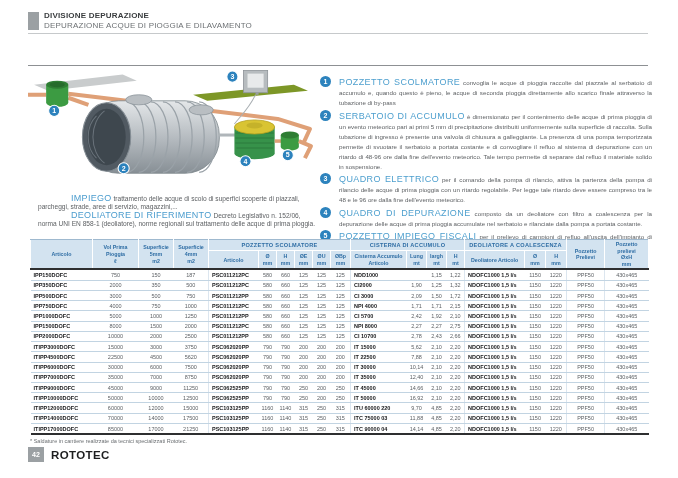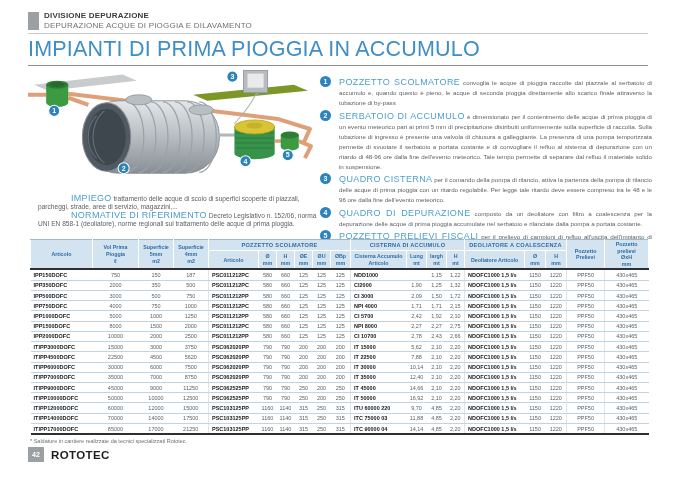--- a/index.html
+++ b/index.html
@@ -48,21 +48,20 @@
 </style>
 </head>
 <body>
 
 <div class="page">
 
   <div class="graybox"></div>
   <div class="kicker">DIVISIONE DEPURAZIONE</div>
   <div class="subkicker">DEPURAZIONE ACQUE DI PIOGGIA E DILAVAMENTO</div>
   <div class="rule1"></div>
-  <h1 class="title">IMPIANTI DI PRIMA PIOGGIA IN ACCUMULO</h1>
   <div class="rule2"></div>
 
   <svg class="diagram" viewBox="0 0 292 120">
     <defs>
       <linearGradient id="tg" x1="0" y1="0" x2="0" y2="1">
         <stop offset="0" stop-color="#e4e7e9"></stop>
           <stop offset="0.55" stop-color="#b2b8bd"></stop>
           <stop offset="1" stop-color="#878f95"></stop>
       </linearGradient>
     </defs>
@@ -138,29 +137,29 @@
         <text x="218" y="92.3" text-anchor="middle" font-size="7" font-weight="bold" fill="#fff">4</text>
       </g>
     <g>
         <circle cx="260" cy="84" r="5.5" fill="#2c82bd" stroke="#fff"></circle>
         <text x="260" y="86.3" text-anchor="middle" font-size="7" font-weight="bold" fill="#fff">5</text>
       </g>
   </svg>
 
   <div class="intro">
     <p><span class="lbl">IMPIEGO</span> <span>trattamento delle acque di scolo di superfici scoperte di piazzali, parcheggi, strade, aree di servizio, magazzini,...</span></p>
-    <p><span class="lbl">NORMATIVE DI RIFERIMENTO</span> <span>Decreto Legislativo n. 152/06, norma UNI EN 858-1 (deoliatore), norme regionali sul trattamento delle acque di prima pioggia.</span></p>
+    <p><span class="lbl">DEOLIATORE DI RIFERIMENTO</span> <span>Decreto Legislativo n. 152/06, norma UNI EN 858-1 (deoliatore), norme regionali sul trattamento delle acque di prima pioggia.</span></p>
   </div>
 
   <div class="features">
       <div class="feature"><span class="badge">1</span><span class="ftitle">POZZETTO SCOLMATORE</span><span class="ftext"> convoglia le acque di pioggia raccolte dal piazzale al serbatoio di accumulo e, quando questo è pieno, le acque di seconda pioggia direttamente allo scarico finale attraverso la tubazione di by-pass</span></div>
       <div class="feature"><span class="badge">2</span><span class="ftitle">SERBATOIO DI ACCUMULO</span><span class="ftext"> è dimensionato per il contenimento delle acque di prima pioggia di un evento meteorico pari ai primi 5 mm di precipitazione distribuiti uniformemente sulla superficie di raccolta. Sulla tubazione di ingresso è presente una valvola di chiusura a galleggiante. La presenza di una pompa temporizzata permette di svuotare il serbatoio a portata costante e di convogliare il refluo al sistema di depurazione con un ritardo di 48-96 ore dalla fine dell'evento meteorico. Tale tempo permette di separare dal refluo il materiale solido in sospensione.</span></div>
-      <div class="feature"><span class="badge">3</span><span class="ftitle">QUADRO CISTERNA</span><span class="ftext"> per il comando della pompa di rilancio, attiva la partenza della pompa di rilancio delle acque di prima pioggia con un ritardo regolabile. Per legge tale ritardo deve essere compreso tra le 48 e le 96 ore dalla fine dell'evento meteorico.</span></div>
+      <div class="feature"><span class="badge">3</span><span class="ftitle">QUADRO ELETTRICO</span><span class="ftext"> per il comando della pompa di rilancio, attiva la partenza della pompa di rilancio delle acque di prima pioggia con un ritardo regolabile. Per legge tale ritardo deve essere compreso tra le 48 e le 96 ore dalla fine dell'evento meteorico.</span></div>
       <div class="feature"><span class="badge">4</span><span class="ftitle">QUADRO DI DEPURAZIONE</span><span class="ftext"> composto da un deoliatore con filtro a coalescenza per la depurazione delle acque di prima pioggia accumulate nel serbatoio e rilanciate dalla pompa a portata costante.</span></div>
-      <div class="feature"><span class="badge">5</span><span class="ftitle">POZZETTO PRELIEVI FISCALI</span><span class="ftext"> per il prelievo di campioni di refluo all'uscita dell'impianto di depurazione.</span></div>
+      <div class="feature"><span class="badge">5</span><span class="ftitle">POZZETTO IMPIEGO FISCALI</span><span class="ftext"> per il prelievo di campioni di refluo all'uscita dell'impianto di depurazione.</span></div>
     </div>
 
   <div class="table-wrap">
     <table>
         <colgroup>
           <col style="width: 62px;">
           <col style="width: 46px;">
           <col style="width: 35px;">
           <col style="width: 35px;">
           <col style="width: 50px;">

